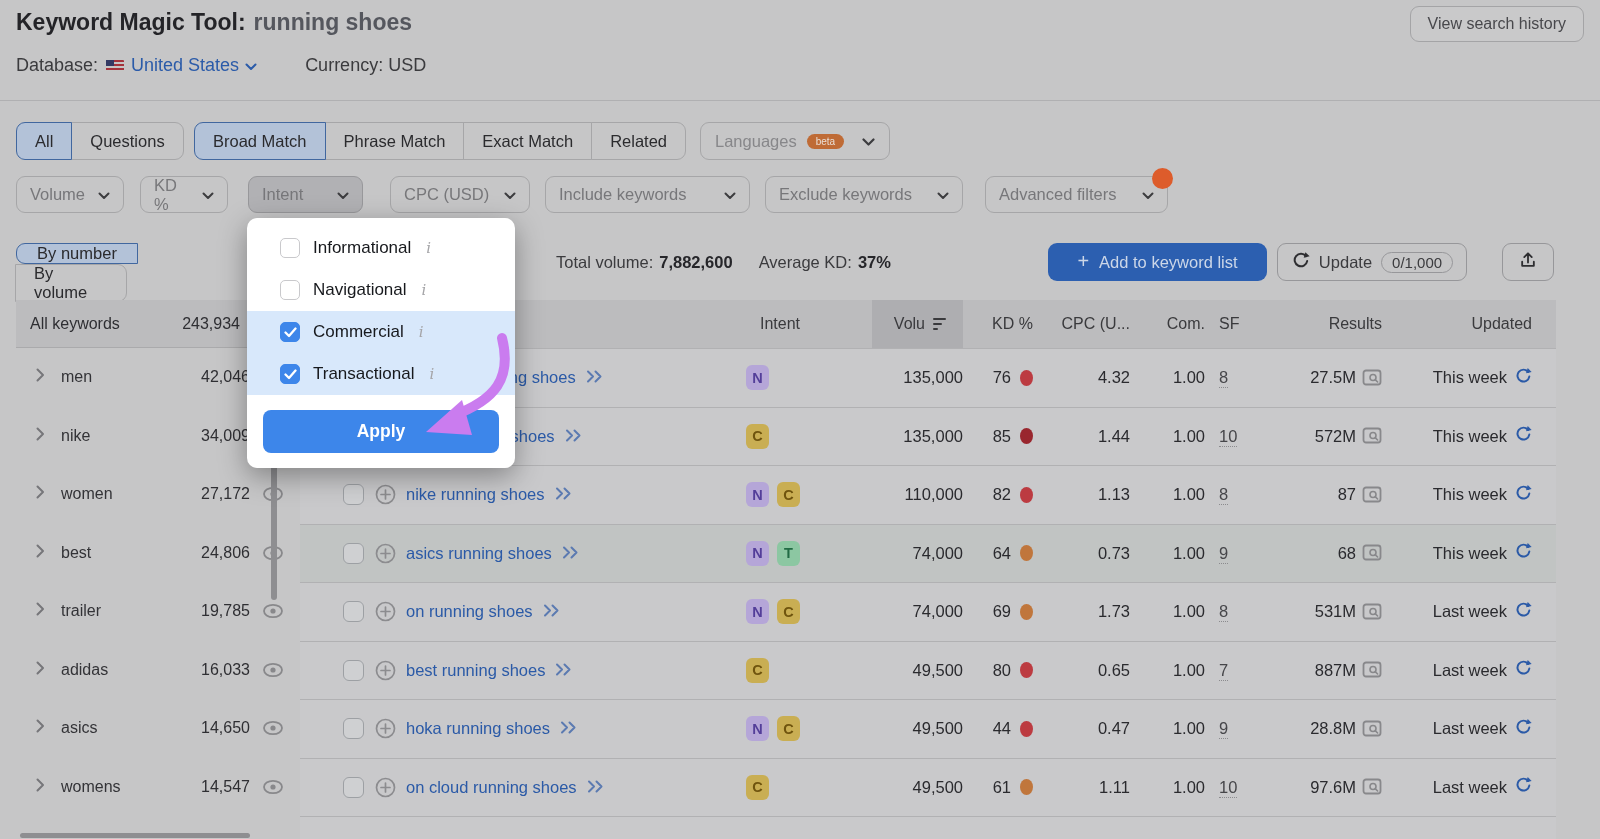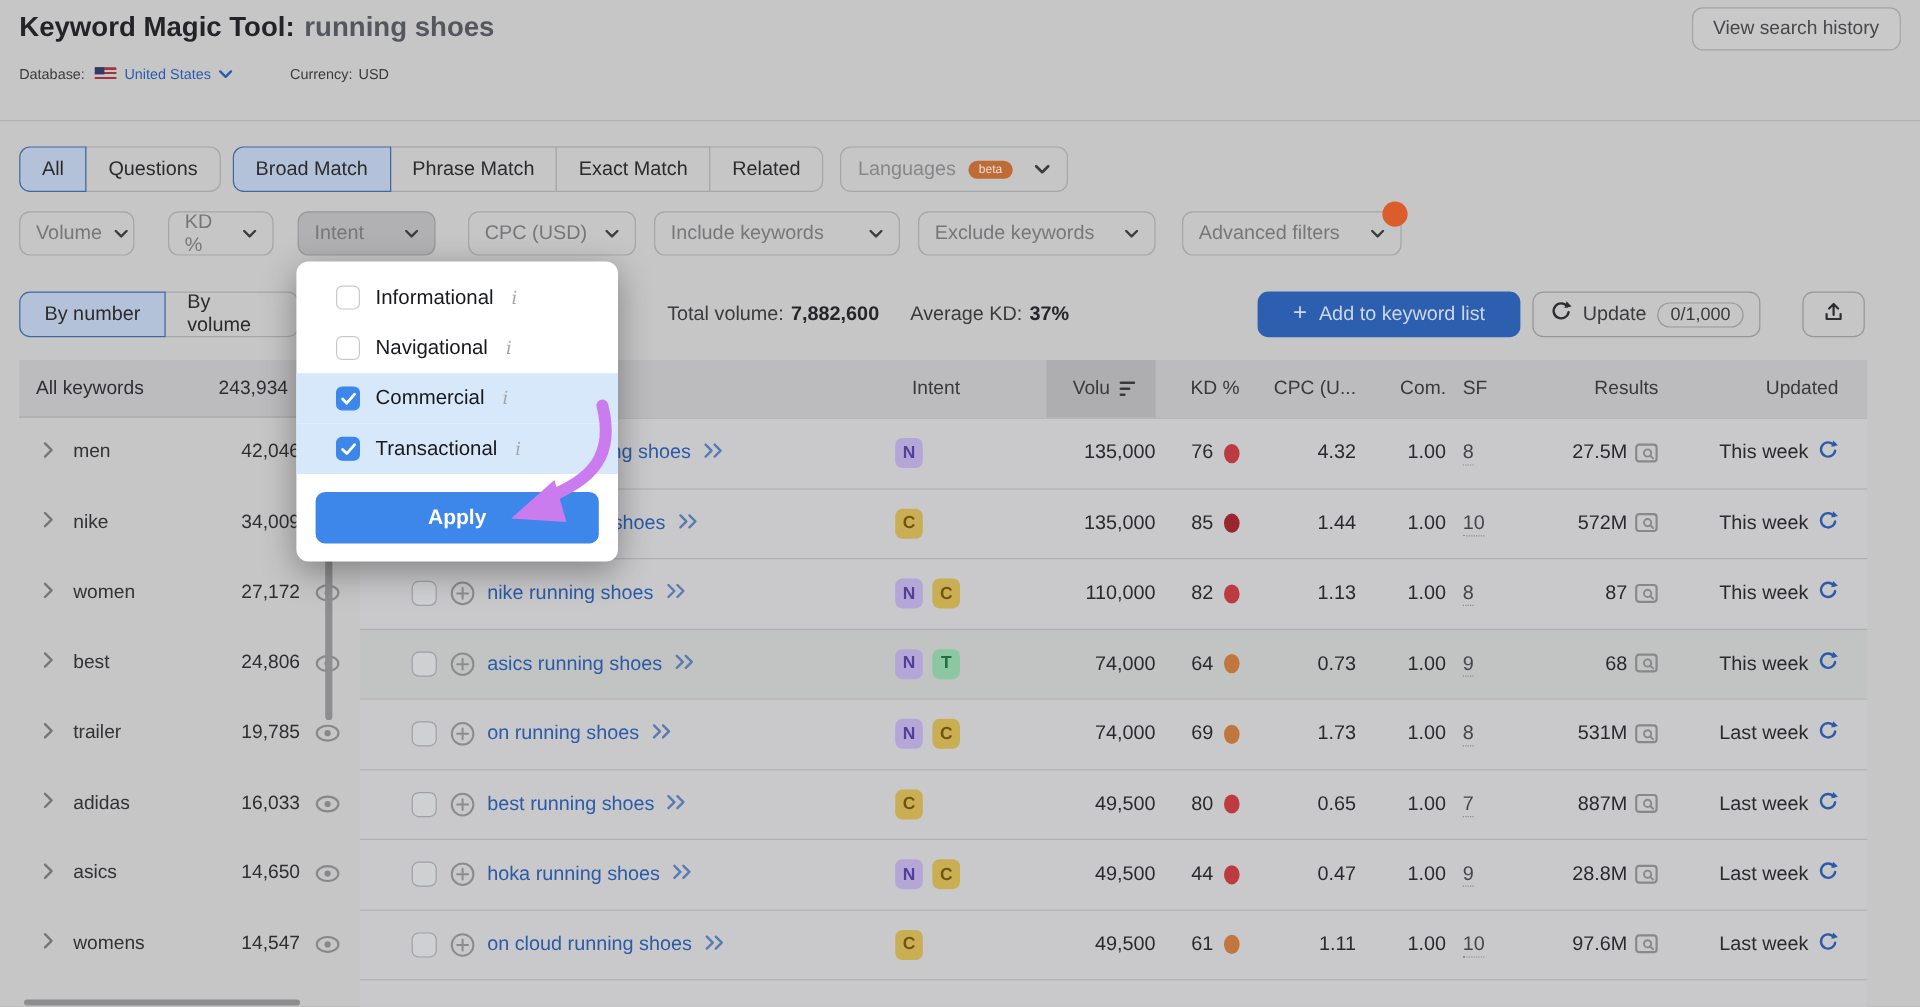--- a/index.html
+++ b/index.html
@@ -3,21 +3,21 @@
 <meta charset="utf-8">
 <style>
   * { box-sizing: border-box; margin: 0; padding: 0; }
   body { font-family: "Liberation Sans", sans-serif; background:#9a9a9c; }
   .screen { position: relative; width: 1600px; height: 839px; background:#c6c6c7; overflow: hidden; font-family:"Liberation Sans", sans-serif; }
 
   
   .page-title { position:absolute; left:16px; top:9px; font-size:23px; font-weight:700; color:#242428; }
   .page-title .query { color:#55575e; font-weight:600; margin-left:8px; }
   .history-btn { position:absolute; right:16px; top:6px; height:36px; padding:0 17px; border:1px solid #a4a4a6; border-radius:9px; background:#c9c9ca; color:#48484c; font-size:16px; display:flex; align-items:center; }
-  .meta-row { position:absolute; left:16px; top:55px; display:flex; align-items:center; font-size:12px; color:#3b3b3e; }
+  .meta-row { position:absolute; left:16px; top:55px; display:flex; align-items:center; font-size:18px; color:#3b3b3e; }
   .flag { display:inline-block; width:18px; height:12px; margin:0 7px 0 8px; position:relative;
           background:repeating-linear-gradient(#a4333c 0 2px, #c6c6c6 2px 4px); border-radius:1px; }
   .flag::after { content:""; position:absolute; left:0; top:0; width:8px; height:6px; background:#343a64; }
   .db-link { color:#2b5ba9; margin-right:6px; }
   .chev-blue svg path { stroke:#2b5ba9; }
   .currency { margin-left:48px; }
   .currency b { font-weight:400; color:#3b3b3e; margin-left:5px; }
   .hr1 { position:absolute; left:0; top:100px; width:1600px; height:1px; background:#b0b0b2; }
 
   
@@ -139,21 +139,21 @@
       </div>
   </div>
   <div class="langs">
     <span>Languages</span>
     <span class="beta-pill">beta</span>
     <span style="margin-left:auto;"><svg width="13" height="9" viewBox="0 0 13 9">
           <path d="M1.5 1.5 L6.5 6.5 L11.5 1.5" fill="none" stroke="#3c3c3f" stroke-width="2.2" stroke-linecap="round" stroke-linejoin="round"></path>
         </svg></span>
   </div>
 
-  <div class="filter-btn" style="left:16px;width:96px;">
+  <div class="filter-btn" style="left:16px;width:108px;">
       <span>Volume</span>
       <span class="chev-down"><svg width="12" height="8" viewBox="0 0 12 8">
           <path d="M1.5 1.5 L6 6 L10.5 1.5" fill="none" stroke="#3c3c3f" stroke-width="2" stroke-linecap="round" stroke-linejoin="round"></path>
         </svg></span>
     </div>
   <div class="filter-btn" style="left:140px;width:88px;">
       <span>KD %</span>
       <span class="chev-down"><svg width="12" height="8" viewBox="0 0 12 8">
           <path d="M1.5 1.5 L6 6 L10.5 1.5" fill="none" stroke="#3c3c3f" stroke-width="2" stroke-linecap="round" stroke-linejoin="round"></path>
         </svg></span>
@@ -183,21 +183,21 @@
         </svg></span>
     </div>
   <div class="filter-btn" style="left:985px;width:183px;">
       <span>Advanced filters</span>
       <span class="chev-down"><svg width="12" height="8" viewBox="0 0 12 8">
           <path d="M1.5 1.5 L6 6 L10.5 1.5" fill="none" stroke="#3c3c3f" stroke-width="2" stroke-linecap="round" stroke-linejoin="round"></path>
         </svg></span>
     </div>
   <div class="notif-dot"></div>
 
-  <div class="seg-group" style="top:243px;left:16px;">
+  <div class="seg-group" style="top:243px;left:16px;flex-direction:column;">
     <div class="seg sel" style="width:122px;">
         <span>By number</span>
       </div>
     <div class="seg" style="width:112px;">
         <span>By volume</span>
       </div>
   </div>
   <div class="stat-hidden">
     <span>All keywords:</span><b>243,934</b>
   </div>

